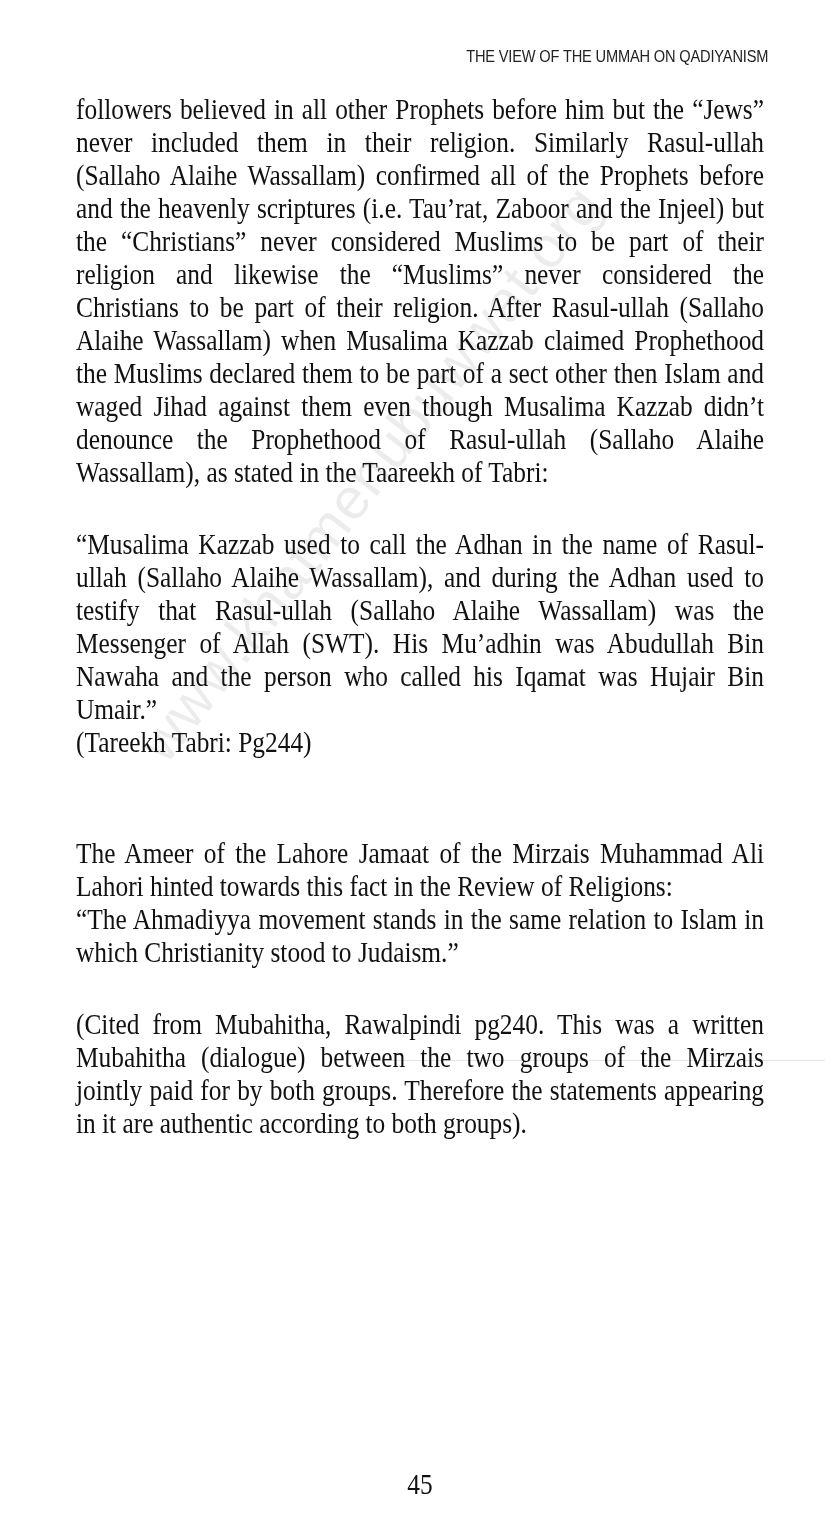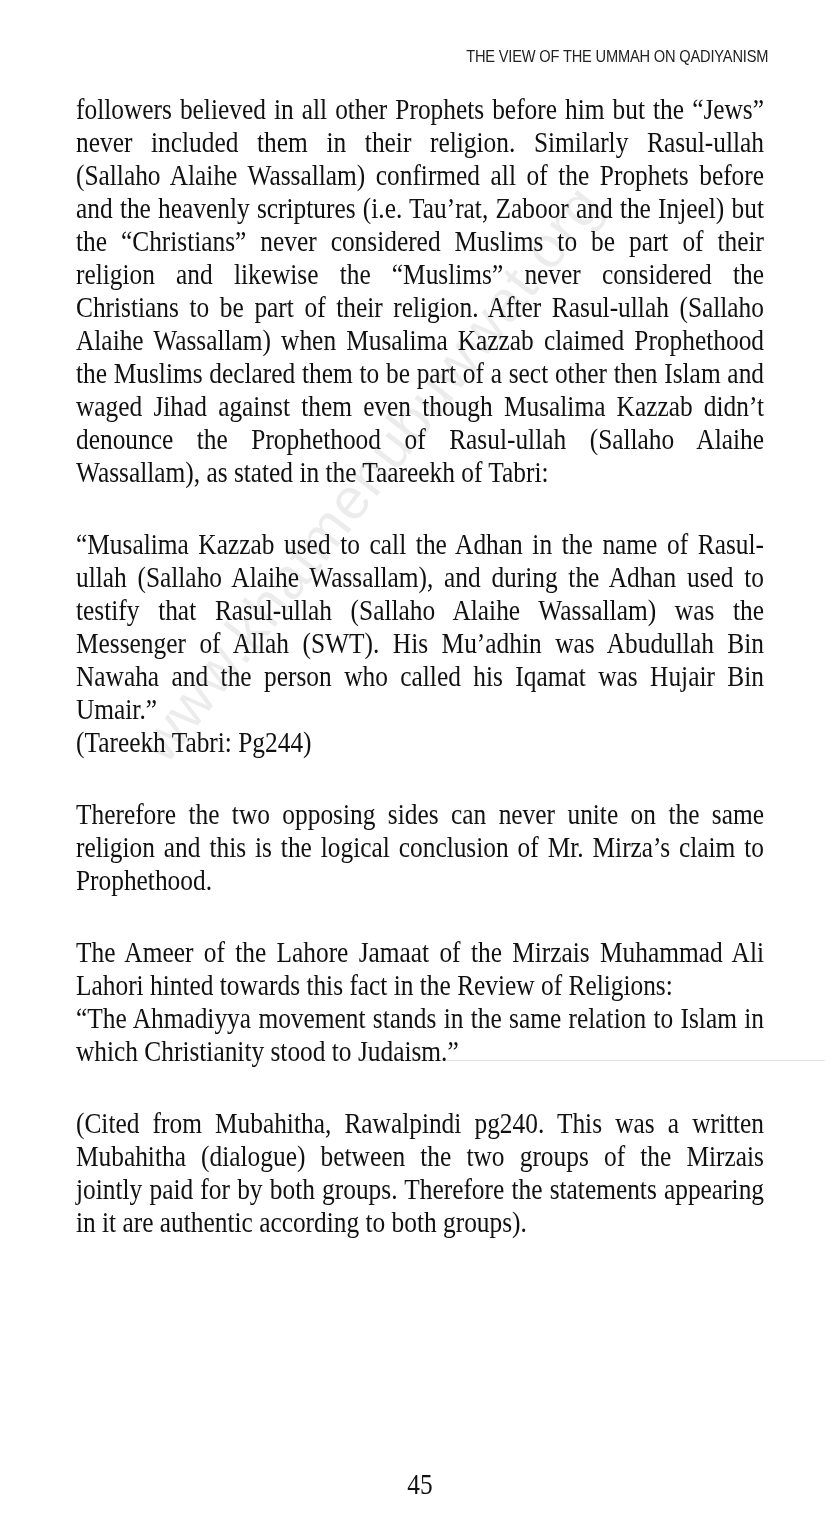--- a/index.html
+++ b/index.html
@@ -128,25 +128,20 @@
       <div class="line">ullah (Sallaho Alaihe Wassallam), and during the Adhan used to</div>
       <div class="line">testify that Rasul-ullah (Sallaho Alaihe Wassallam) was the</div>
       <div class="line">Messenger of Allah (SWT). His Mu’adhin was Abudullah Bin</div>
       <div class="line">Nawaha and the person who called his Iqamat was Hujair Bin</div>
       <div class="line last">Umair.”</div>
       <div class="line last">(Tareekh Tabri: Pg244)</div>
     </div>
 
     <div class="gap"></div>
 
-    <div>
-      <div class="line">Therefore the two opposing sides can never unite on the same</div>
-      <div class="line">religion and this is the logical conclusion of Mr. Mirza’s claim to</div>
-      <div class="line last">Prophethood.</div>
-    </div>
 
     <div class="gap"></div>
 
     <div>
       <div class="line">The Ameer of the Lahore Jamaat of the Mirzais Muhammad Ali</div>
       <div class="line last">Lahori hinted towards this fact in the Review of Religions:</div>
       <div class="line">“The Ahmadiyya movement stands in the same relation to Islam in</div>
       <div class="line last">which Christianity stood to Judaism.”</div>
     </div>
 

